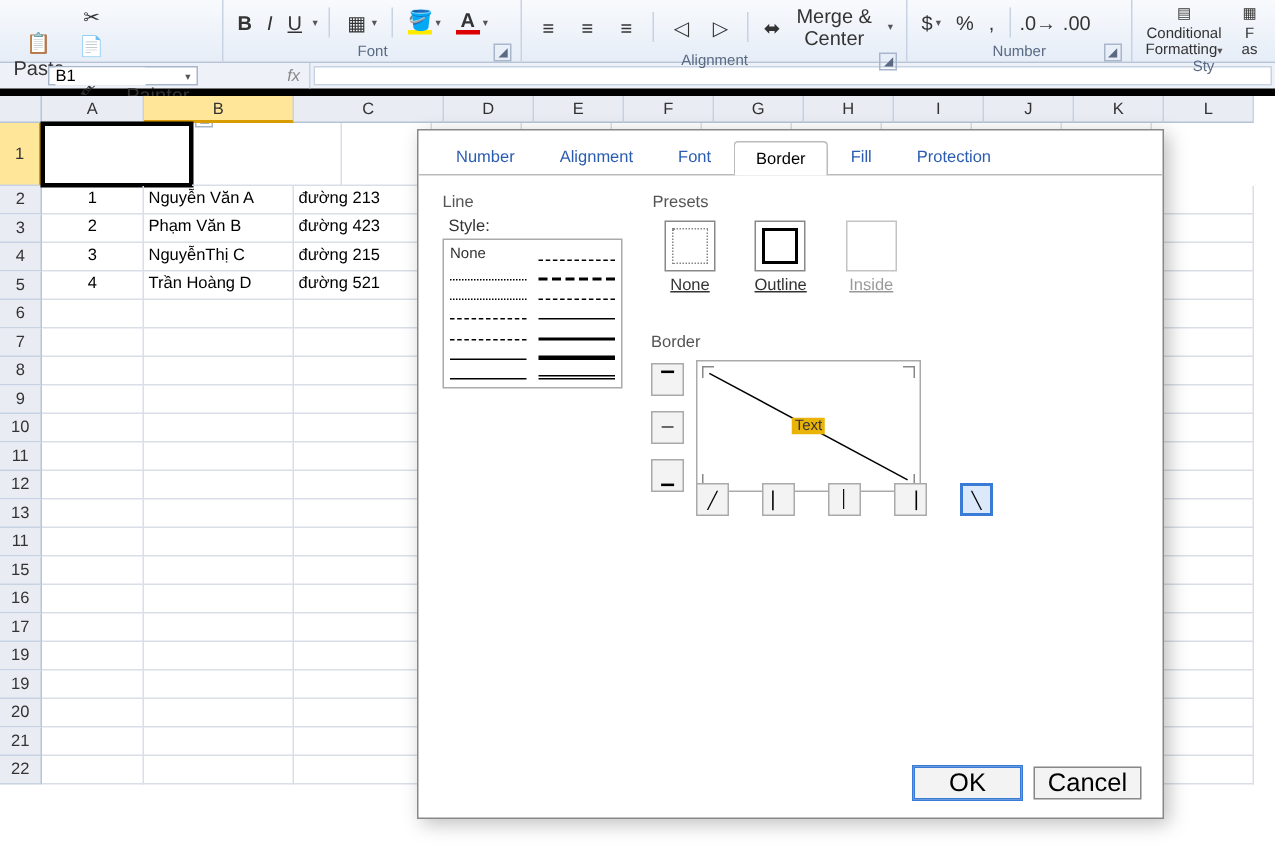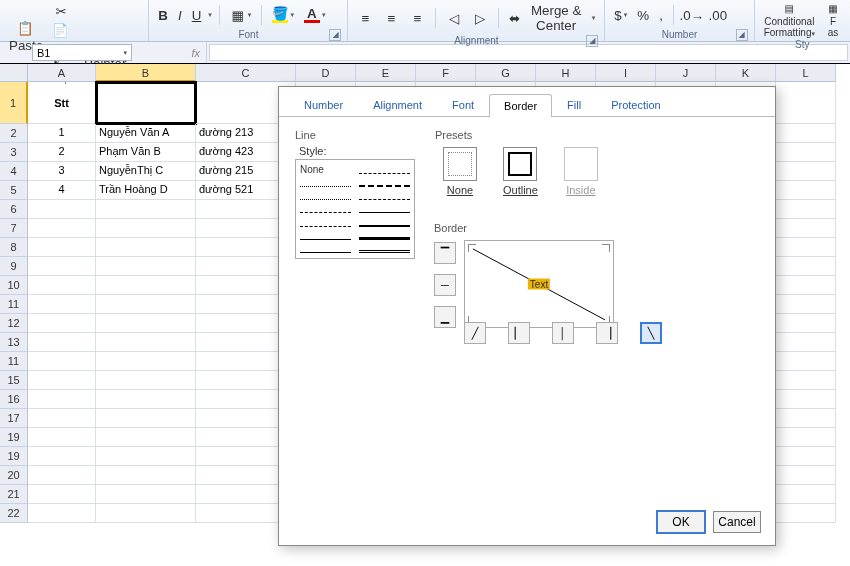--- a/index.html
+++ b/index.html
@@ -10,21 +10,21 @@
 .rgroup { border-right: 1px solid #c7d3e3; padding: 2px 6px 0 6px; display: flex; flex-direction: column; }
 .rgroup-top { flex: 1; display: flex; align-items: center; gap: 4px; }
 .rgroup-label { font-size: 10px; color: #5a6a85; text-align: center; position: relative; height: 13px; line-height: 13px; }
 .rgroup-label .dlg-launcher { position: absolute; right: 0; bottom: 0; width: 12px; height: 12px; border: 1px solid #a8b6cc; font-size: 8px; line-height: 10px; color: #5a6a85; cursor: pointer; }
 .ribbon-btn { background: none; border: none; padding: 1px 3px; cursor: pointer; color: #333; display: flex; align-items: center; gap: 2px; }
 .icon-box { width: 16px; height: 16px; display: inline-flex; align-items: center; justify-content: center; }
 .vsep { width: 1px; height: 20px; background: #c7d3e3; margin: 0 3px; }
 .dd-arrow { font-size: 7px; color: #555; }
 
 
-.namebar { height: 22px; border-bottom: 1px solid #000000; display: flex; align-items: stretch; background: #eef2f8; }
+.namebar { height: 22px; border-bottom: 5px solid #000000; display: flex; align-items: stretch; background: #eef2f8; }
 .namebox { width: 100px; border: 1px solid #a8b6cc; margin: 2px 0 2px 32px; background: #fff; display: flex; align-items: center; padding: 0 4px; font-size: 11px; }
 .namebox input { border: none; width: 60px; font-size: 11px; outline: none; }
 .namebox .dd-arrow { margin-left: auto; }
 .fx-label { width: 75px; display: flex; align-items: center; justify-content: flex-end; color: #888; font-style: italic; padding-right: 6px; border-right: 1px solid #c7d3e3; }
 .formula-input { flex: 1; border: 1px solid #c7d3e3; margin: 2px; background: #fff; font-size: 11px; padding: 0 4px; }
 
 
 .grid-area { position: relative; height: 502px; }
 .corner { position: absolute; left: 0; top: 0; width: 28px; height: 18px; background: #e9edf3; border-right: 1px solid #b6c4d8; border-bottom: 1px solid #b6c4d8; }
 .col-headers { position: absolute; left: 28px; top: 0; height: 18px; display: flex; }
@@ -76,21 +76,21 @@
 .border-area { position: absolute; left: 155px; top: 105px; }
 .preview-box { width: 150px; height: 88px; border: 1px solid #aaa; position: relative; margin-left: 30px; }
 .preview-box svg { position: absolute; inset: 0; }
 .preview-box .txt { position: absolute; left: 50%; top: 50%; transform: translate(-50%,-50%); font-size: 10px; background: #eab308; padding: 0 2px; }
 .border-btn { width: 22px; height: 22px; border: 1px solid #aaa; background: #f3f3f3; cursor: pointer; display: flex; align-items: center; justify-content: center; font-size: 11px; }
 .border-btn.sel { border: 2px solid #3a7bd5; background: #dbe9fb; }
 .left-btns { position: absolute; left: 0; top: 0; display: flex; flex-direction: column; gap: 10px; }
 .bottom-btns { position: absolute; left: 30px; top: 100px; display: flex; gap: 22px; }
 .help-text { position: absolute; left: 16px; top: 318px; width: 460px; font-size: 11px; color: #444; line-height: 1.4; }
 .dlg-buttons { position: absolute; right: 14px; bottom: 12px; display: flex; gap: 8px; }
-.dlg-buttons button { width: 48px; height: 22px; font-size: 12px; border: 1px solid #888; background: #f3f3f3; cursor: pointer; }
+.dlg-buttons button { width: 72px; height: 22px; font-size: 17px; border: 1px solid #888; background: #f3f3f3; cursor: pointer; }
 .dlg-buttons button.primary { border: 1px solid #3a7bd5; outline: 1px solid #3a7bd5; }
 .corner-tick { position: absolute; width: 8px; height: 8px; border: 1px solid #888; border-width: 0; }
 </style>
 </head>
 <body>
 
 <div class="ribbon">
   <div class="rgroup" style="width:150px">
     <div class="rgroup-top">
       <button class="ribbon-btn" style="flex-direction:column;height:36px">
@@ -243,21 +243,20 @@
       <div class="row-h">16</div>
       <div class="row-h">17</div>
       <div class="row-h">19</div>
       <div class="row-h">19</div>
       <div class="row-h">20</div>
       <div class="row-h">21</div>
       <div class="row-h">22</div>
     </div>
   <div class="cells" id="cells">
       <div class="row tall">
-        <div class="cell center vmid bold" style="justify-content: center;">Stt</div>
         <div class="cell wide selected"></div>
         <div class="cell wide"></div>
         <div class="cell" style="width: 60px;"></div>
         <div class="cell" style="width: 60px;"></div>
         <div class="cell" style="width: 60px;"></div>
         <div class="cell" style="width: 60px;"></div>
         <div class="cell" style="width: 60px;"></div>
         <div class="cell" style="width: 60px;"></div>
         <div class="cell" style="width: 60px;"></div>
         <div class="cell" style="width: 60px;"></div>

